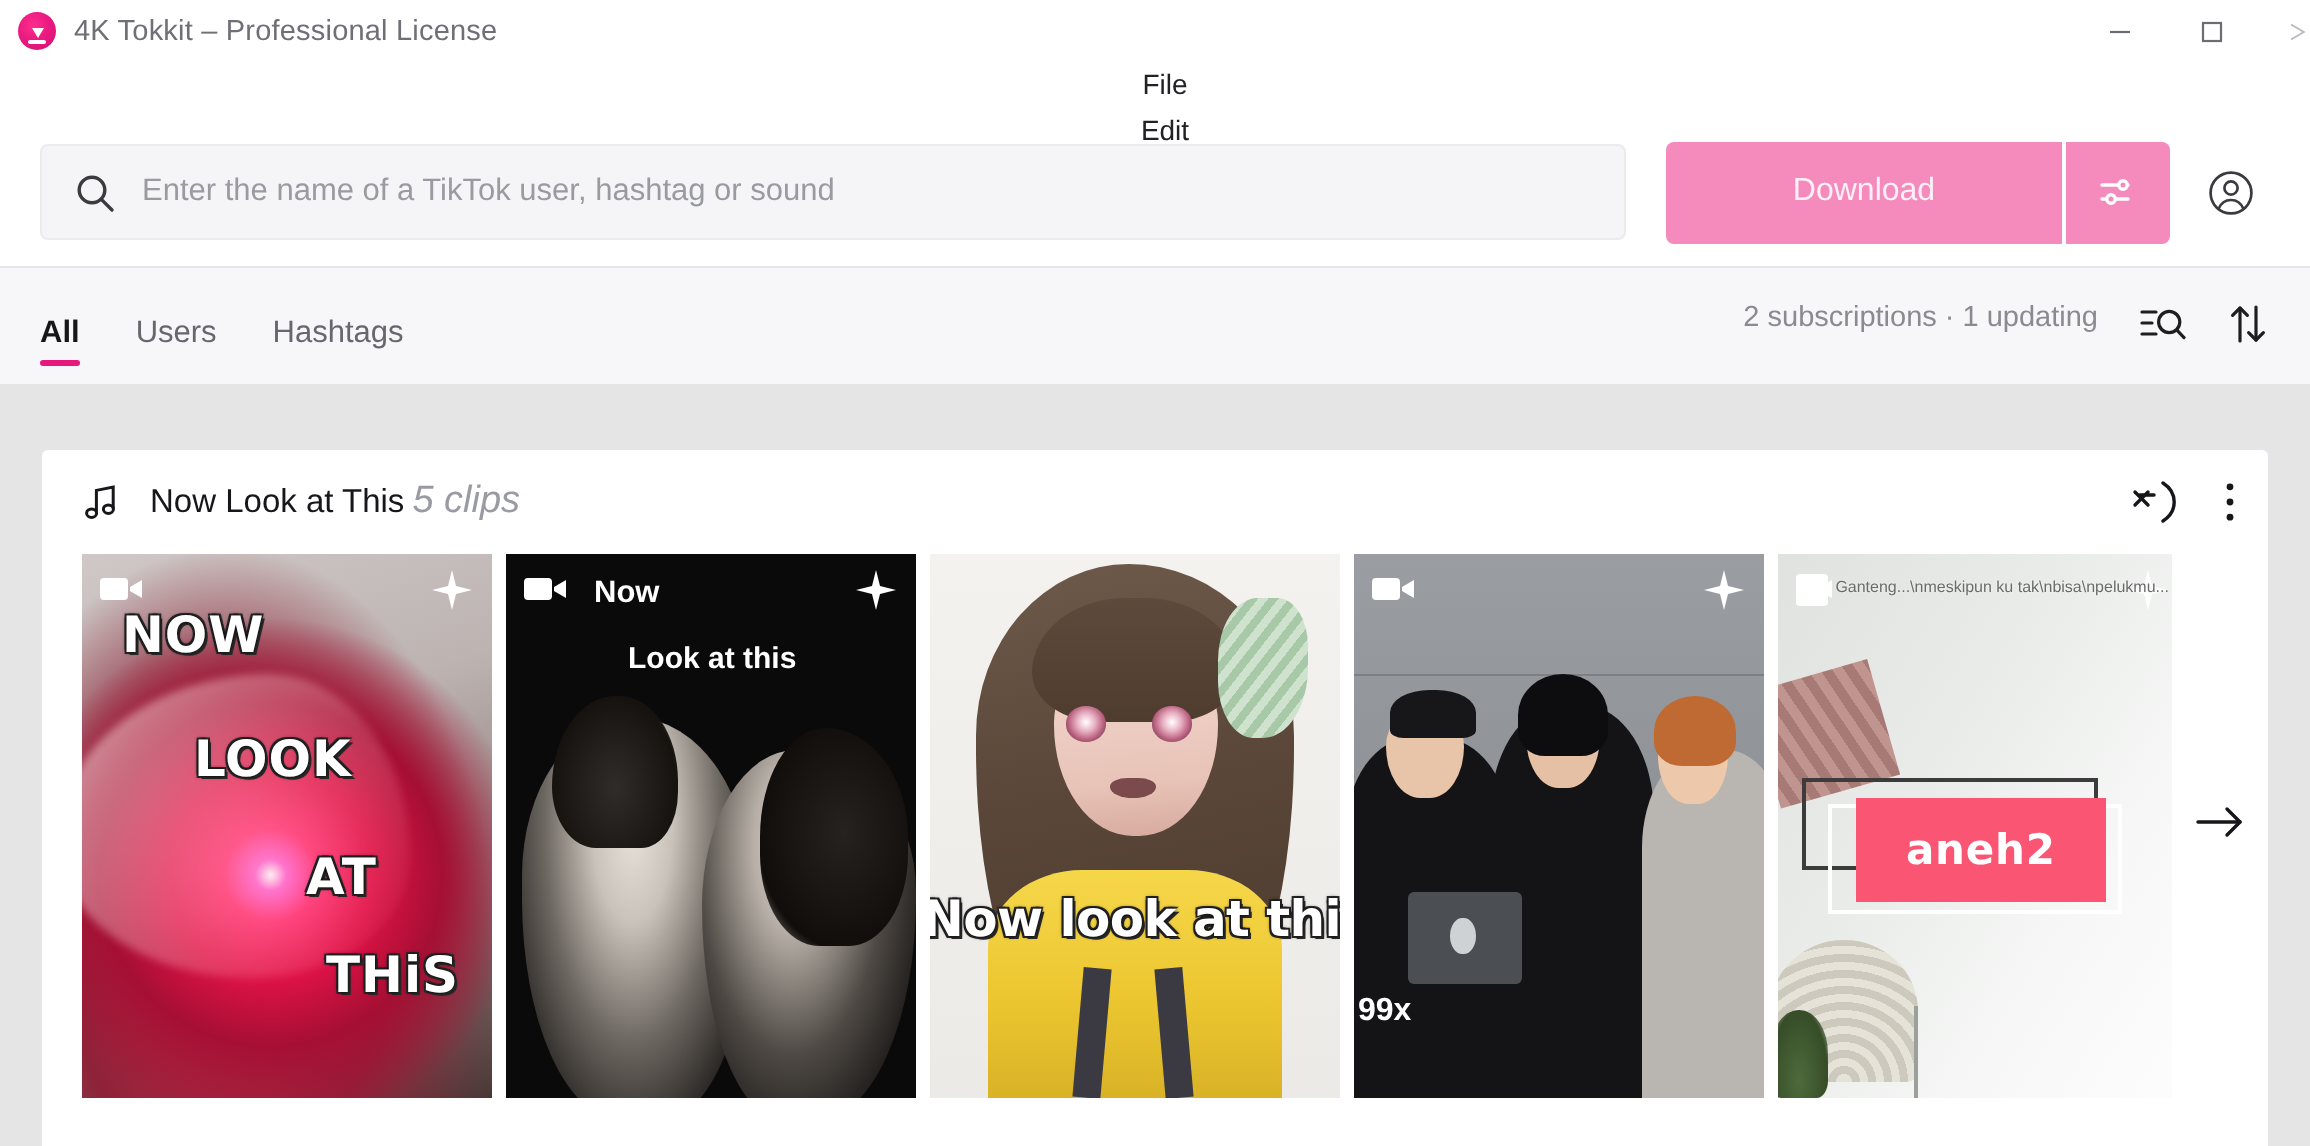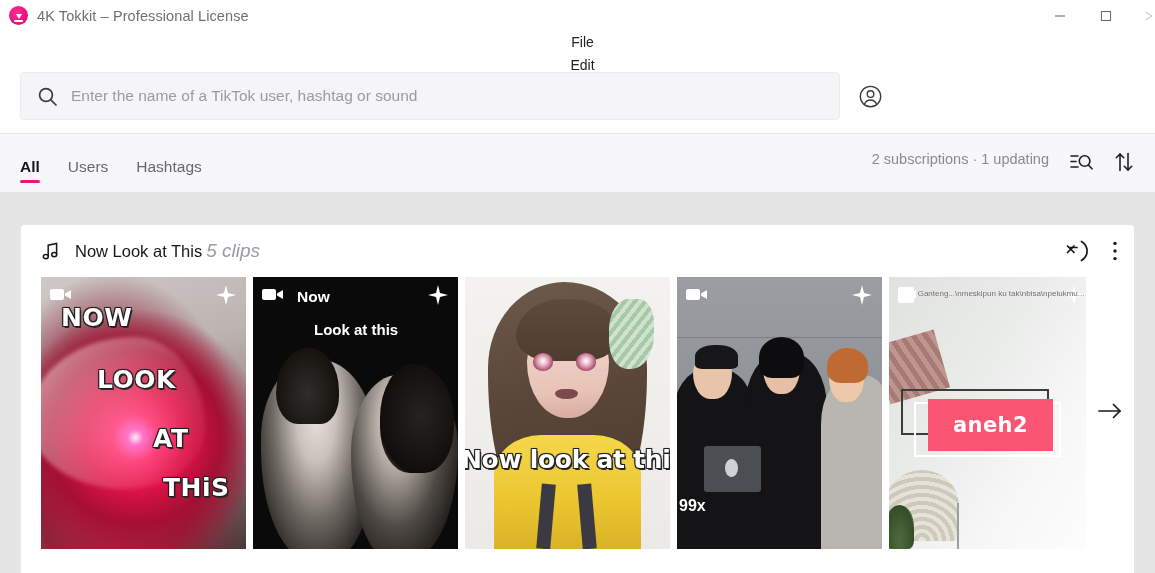--- a/index.html
+++ b/index.html
@@ -366,20 +366,31 @@
     <div class="search-box">
       <span class="mag">
         <svg width="21" height="21" viewBox="0 0 21 21">
           <circle cx="9" cy="9" r="6.4" stroke="#3a3a40" stroke-width="1.7" fill="none"></circle>
           <path d="M13.8 13.8L19 19" stroke="#3a3a40" stroke-width="1.7" stroke-linecap="round"></path>
         </svg>
       </span>
       <input class="search-input" type="text" placeholder="Enter the name of a TikTok user, hashtag or sound" style="">
     </div>
 
+    <div class="dl-group">
+      <button class="dl-btn">Download</button>
+      <div class="dl-opts">
+        <svg width="24" height="24" viewBox="0 0 24 24" fill="none" stroke="#ffffff" stroke-width="1.7" stroke-linecap="round">
+          <path d="M4 8.5h13"></path>
+            <path d="M4 15.5h13"></path>
+          <circle cx="14.5" cy="8.5" r="2.1" fill="#f58bbd"></circle>
+          <circle cx="8.5" cy="15.5" r="2.1" fill="#f58bbd"></circle>
+        </svg>
+      </div>
+    </div>
 
     <div class="account">
       <svg width="25" height="25" viewBox="0 0 25 25" fill="none" stroke="#3a3a40" stroke-width="1.35">
         <circle cx="12.5" cy="12.5" r="10.2"></circle>
         <circle cx="12.5" cy="10" r="3.3"></circle>
         <path d="M6.3 20.4c1.2-2.9 3.5-4.4 6.2-4.4s5 1.5 6.2 4.4"></path>
       </svg>
     </div>
   </div>
 

